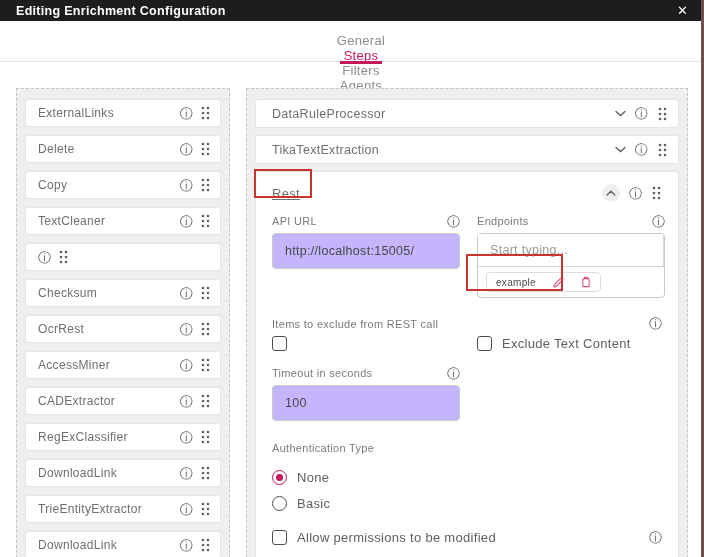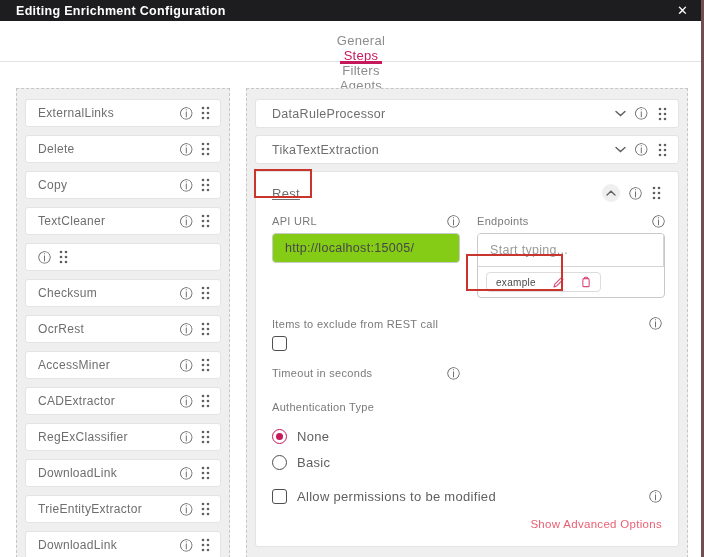--- a/index.html
+++ b/index.html
@@ -48,22 +48,22 @@
   
   .rest-card { padding:8px 16px 14px; position:relative; }
   .rest-head { height:26px; display:flex; align-items:center; }
   .rest-title { font-size:13px; color:#6e6e6e; letter-spacing:.3px; text-decoration:underline; cursor:pointer; }
   .rest-head .step-icons { margin-left:auto; }
 
   .form { margin-top:8px; }
   .grid2 { display:grid; grid-template-columns:188px 188px; column-gap:17px; }
   .lbl-row { display:flex; justify-content:space-between; align-items:center; height:14px; margin-bottom:5px; }
   .lbl { font-size:11px; color:#7a7a7a; letter-spacing:.3px; }
-  .tbox { width:100%; height:30px; border:1px solid #c9c9c9; border-radius:4px; padding:0 12px;
-    font-size:12.5px; color:#474747; font-family:"Liberation Sans", sans-serif; letter-spacing:.3px; outline:none; background:#84cc16; }
+  .tbox { width:100%; height:36px; border:1px solid #c9c9c9; border-radius:4px; padding:0 12px;
+    font-size:12.5px; color:#474747; font-family:"Liberation Sans", sans-serif; letter-spacing:.3px; outline:none; background:#c4b5fd; }
   .tbox::placeholder { color:#9a9a9a; }
 
   
   .ep-widget { border:1px solid #c9c9c9; border-radius:4px; background:#fff; overflow:hidden; }
   .ep-row1 { display:flex; height:32px; }
   .ep-input { flex:1; border:none; padding:0 12px; font-size:12.5px; color:#1d4ed8;
     font-family:"Liberation Sans", sans-serif; letter-spacing:.3px; outline:none; }
   .ep-input::placeholder { color:#9a9a9a; }
   .ep-trash { width:35px; border-left:1px solid #d5d5d5; display:flex; align-items:center;
     justify-content:center; cursor:pointer; }
@@ -480,28 +480,33 @@
 
         <div class="section">
           <div class="row-between">
             <span class="lbl">Items to exclude from REST call</span>
             <span class="icon-info">ⓘ</span>
           </div>
           <div class="check-row">
             <label class="check-item">
               <span class="cbox"></span>
             </label>
+            <label class="check-item">
+              <span class="cbox"></span>
+              <span>Exclude Text Content</span>
+            </label>
           </div>
         </div>
 
         <div class="section col-left" style="margin-top:15px;">
           <div class="lbl-row">
             <span class="lbl">Timeout in seconds</span>
             <span class="icon-info">ⓘ</span>
           </div>
+          <input class="tbox" type="text" value="100" style="">
         </div>
 
         <div class="section" style="margin-top:17px;">
           <span class="lbl">Authentication Type</span>
           <div class="radio-group">
             <label class="radio-row">
               <span class="rdo selected"></span>
               <span>None</span>
             </label>
             <label class="radio-row">

